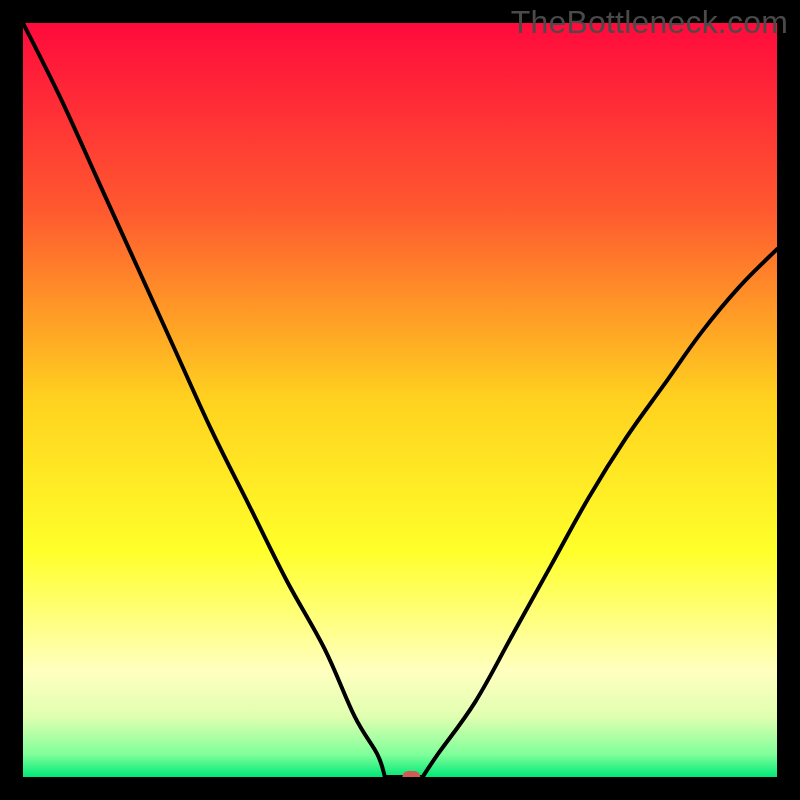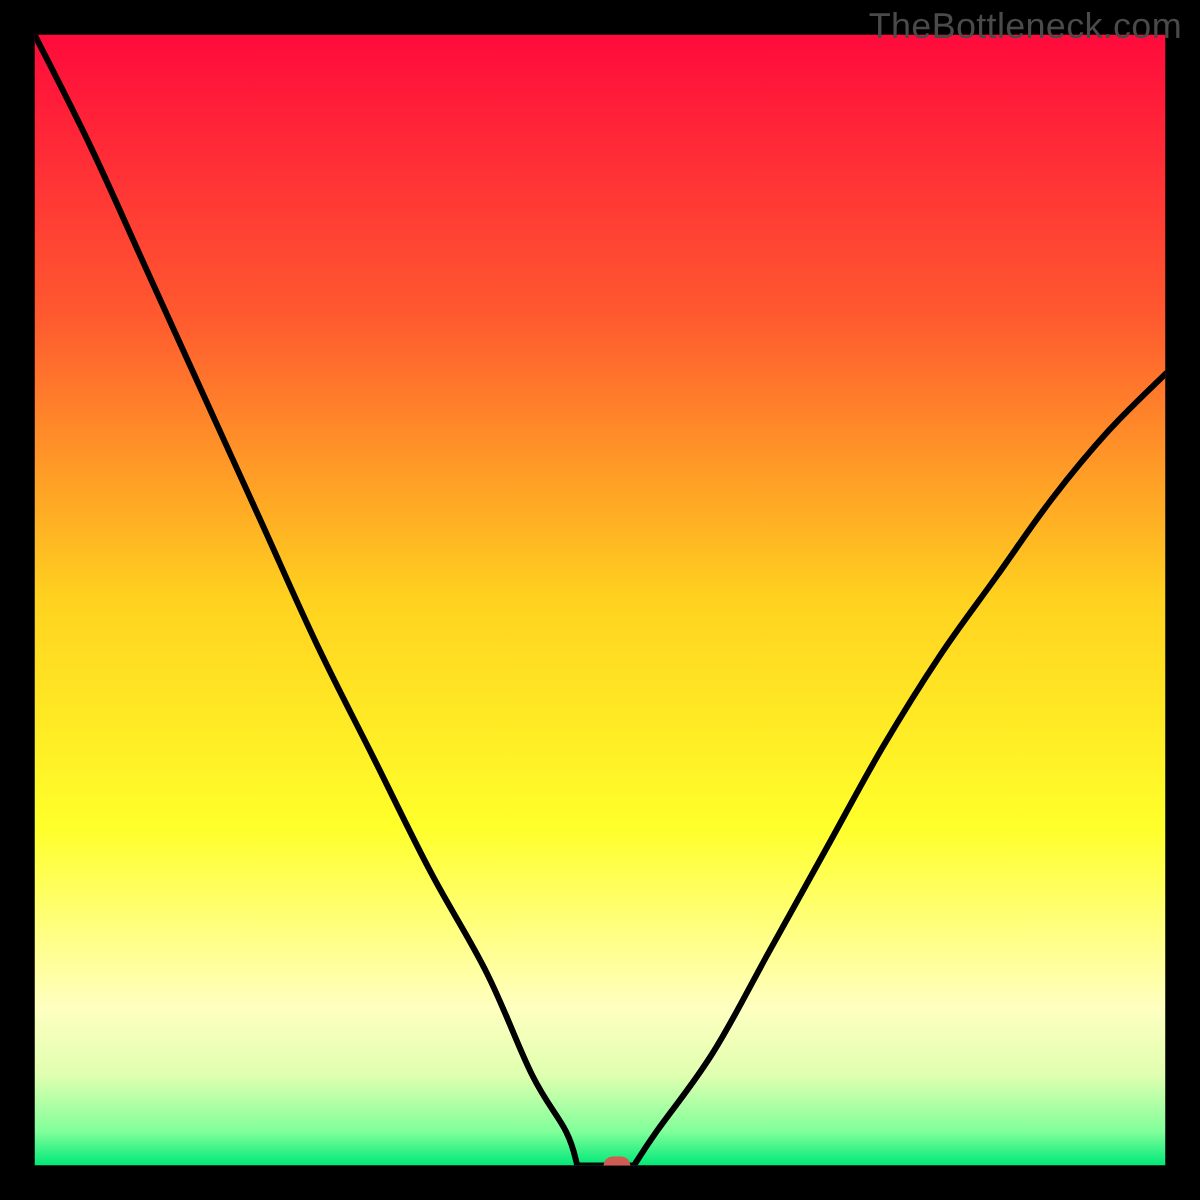--- a/index.html
+++ b/index.html
@@ -15,21 +15,21 @@
     position: relative;
     width: 800px;
     height: 800px;
     background: #000;
   }
   .watermark {
     position: absolute;
     top: 4px;
     right: 12px;
     color: #4a4a4a;
-    font-size: 24px;
+    font-size: 32px;
     font-weight: 500;
     letter-spacing: 0.2px;
     z-index: 3;
   }
   .plot {
     position: absolute;
     left: 23px;
     top: 23px;
     width: 754px;
     height: 754px;

